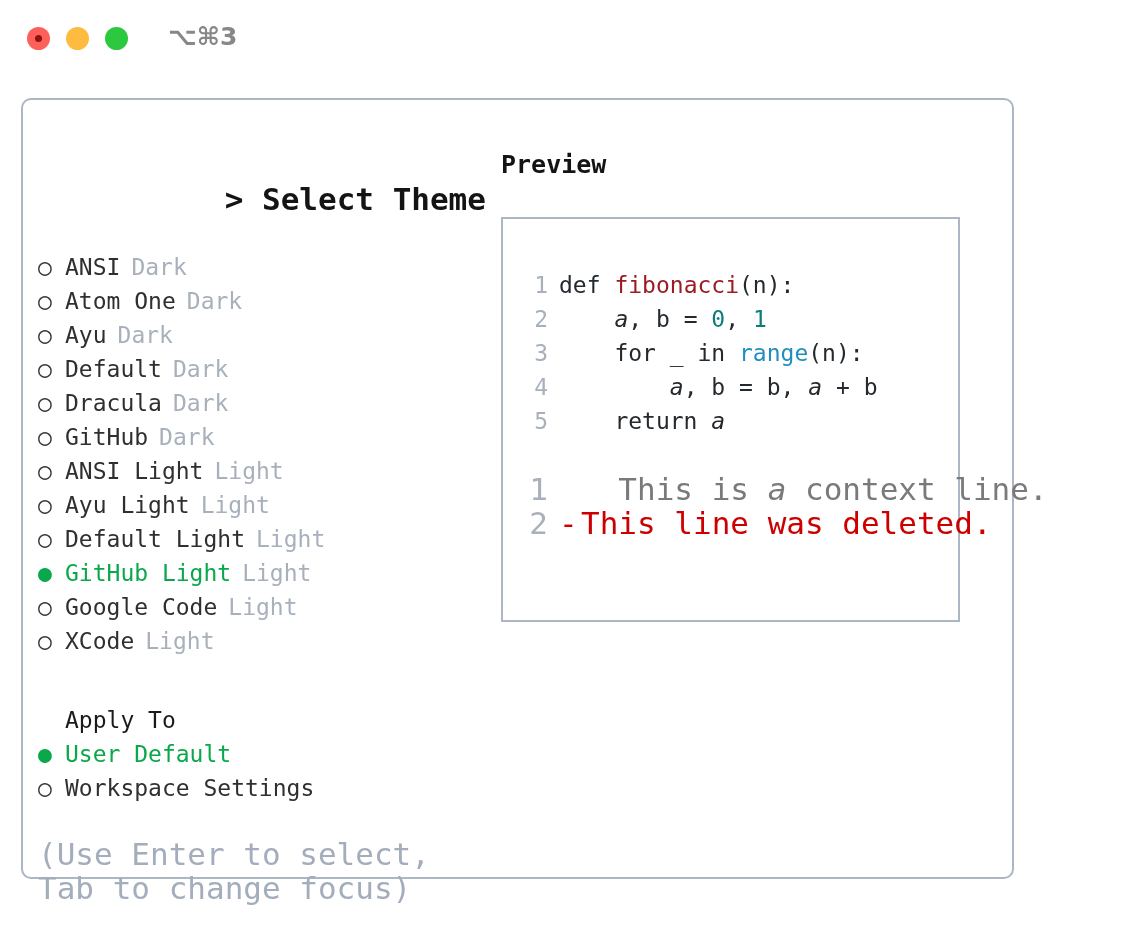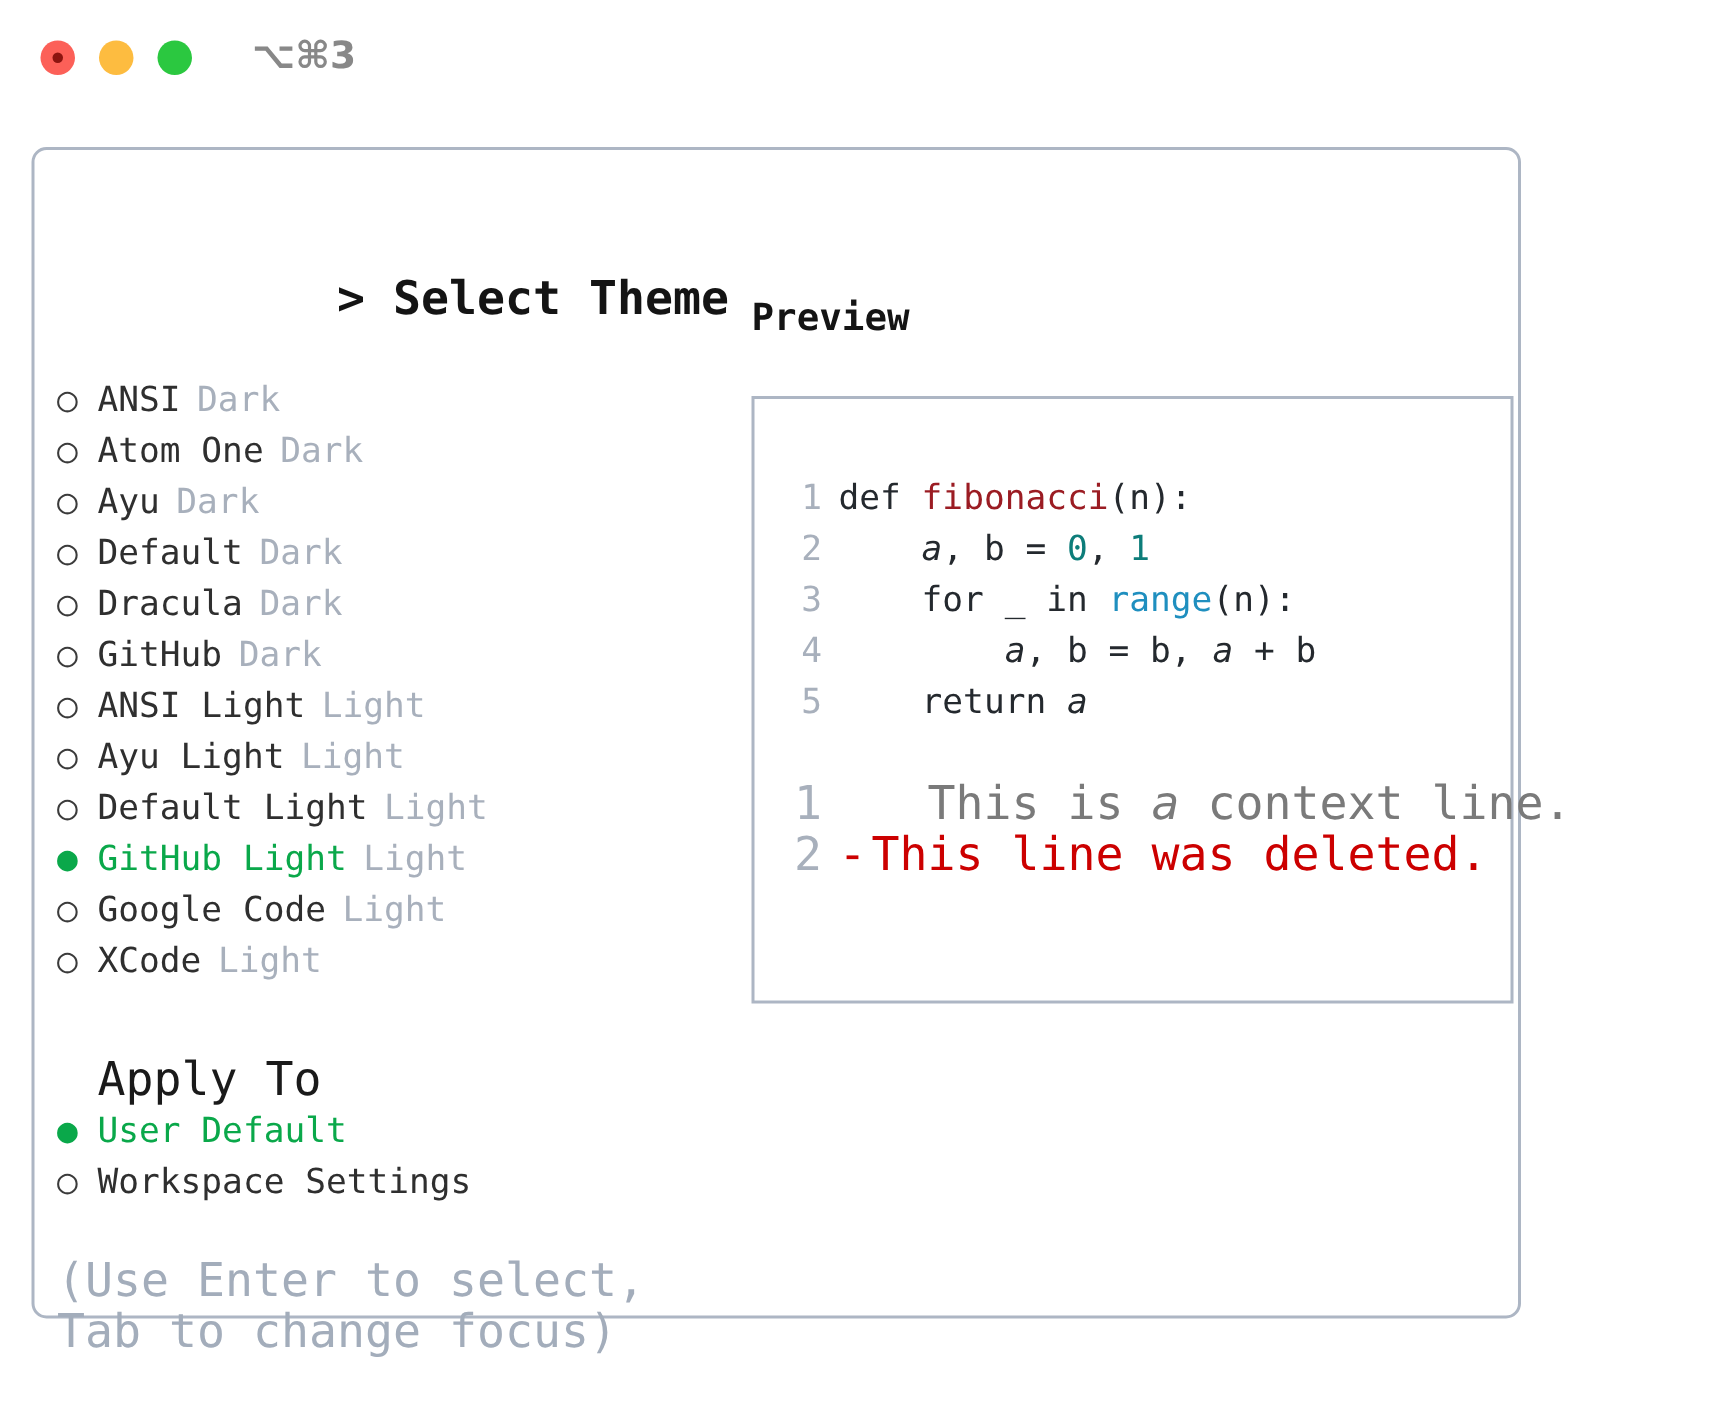--- a/index.html
+++ b/index.html
@@ -118,21 +118,21 @@
     font-size: 23px;
     color: #3b3b3b;
   }
   .marker.on { color: #0aa84a; }
   .row .name { color: #2f2f2f; }
   .row.selected .name { color: #0aa84a; }
   .row .variant { color: #a8b0bc; margin-left: 11px; }
 
   .apply-block { margin-top: 36px; }
   .apply-title {
-    font-size: 31px;
+    font-size: 23px;
     color: #1a1a1a;
     line-height: 34px;
     padding-left: 27px;
     white-space: pre;
     margin-top: 45px;
   }
   .hint {
     margin-top: 32px;
     font-size: 31px;
     color: #a3adbb;
@@ -147,25 +147,24 @@
     left: 478px;
     top: 48px;
     width: 500px;
   }
   .preview-title {
     font-size: 25px;
     font-weight: bold;
     color: #141414;
     line-height: 34px;
     white-space: pre;
-    margin-top: 47px;
   }
   .preview-box {
     margin-top: 35px;
-    width: 508px;
+    width: 459px;
     height: 405px;
     border: 2px solid #adb6c4;
     box-sizing: border-box;
     background: #ffffff;
     position: relative;
   }
   .code-area {
     position: absolute;
     left: 19px;
     top: 49px;

